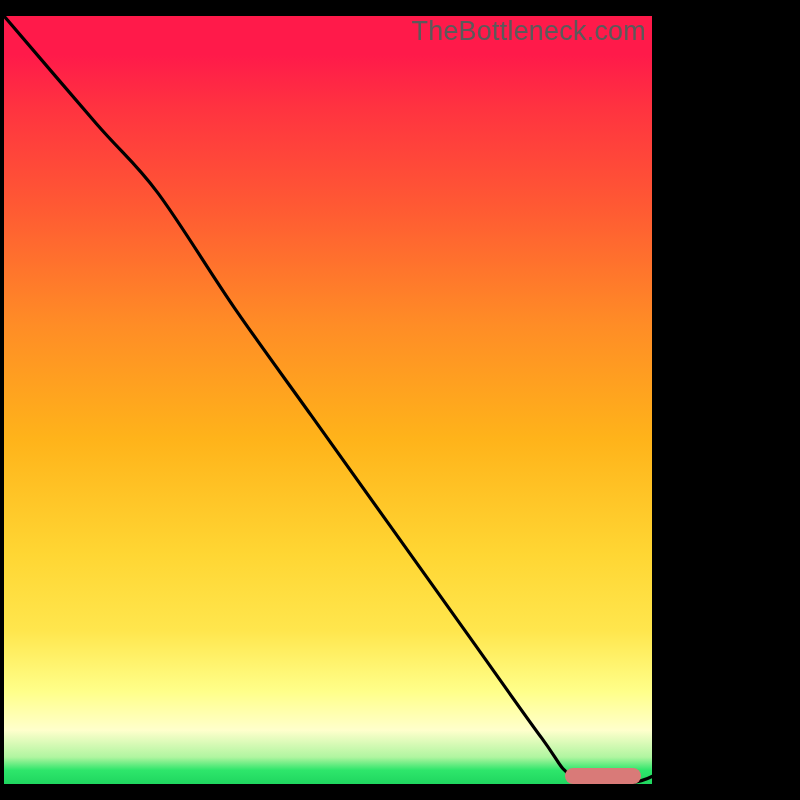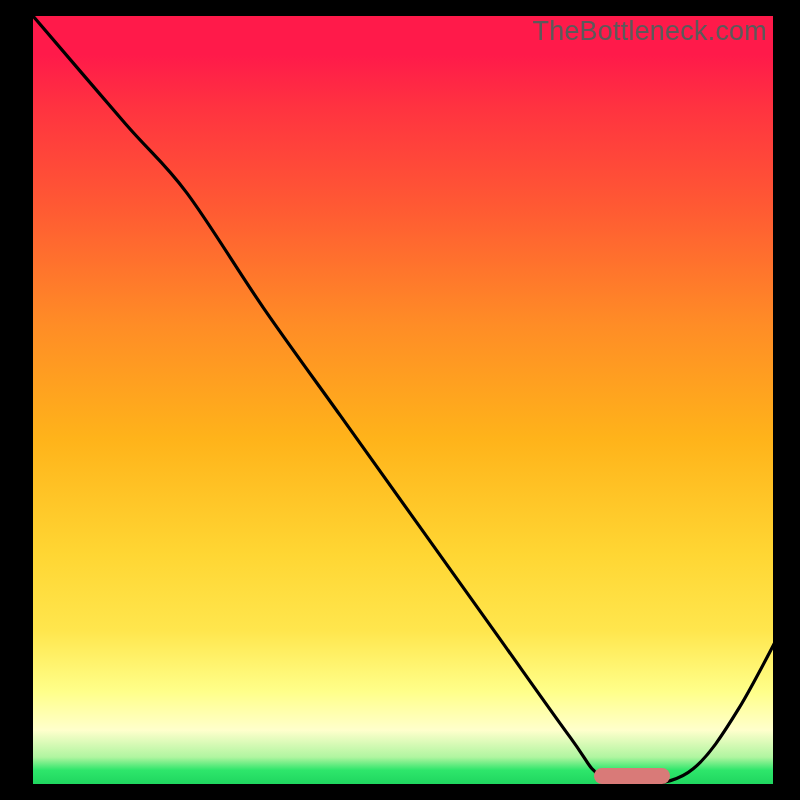--- a/index.html
+++ b/index.html
@@ -5,23 +5,23 @@
   * { margin: 0; padding: 0; box-sizing: border-box; }
   html, body { width: 800px; height: 800px; overflow: hidden; background: #fff; }
   .stage {
     position: relative;
     width: 800px;
     height: 800px;
     background: #000;
   }
   .plot {
     position: absolute;
-    left: 33px;
+    left: 4px;
     top: 16px;
-    width: 740px;
+    width: 648px;
     height: 768px;
     background: linear-gradient(to bottom,
       #ff1a4a 0%,
       #ff1a4a 5%,
       #ff3340 12%,
       #ff5a33 25%,
       #ff8c26 40%,
       #ffb31a 55%,
       #ffd633 70%,
       #ffe64d 80%,

